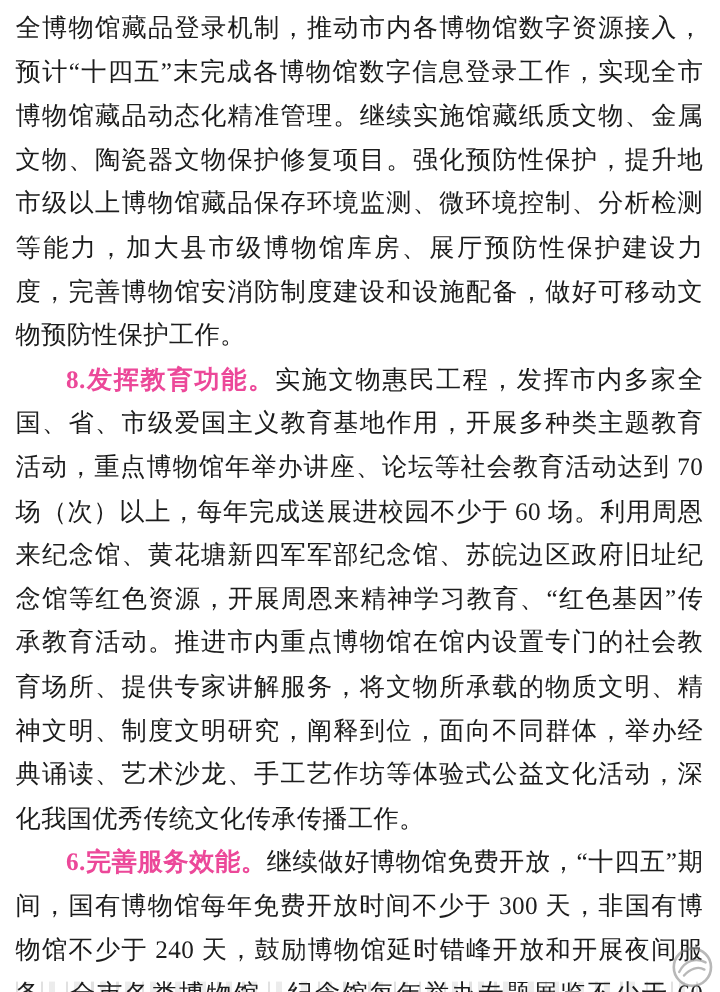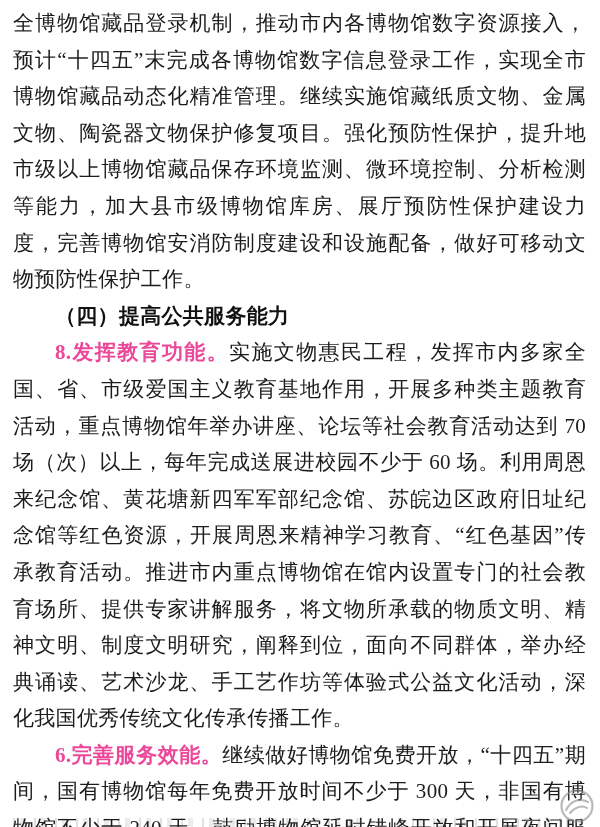--- a/index.html
+++ b/index.html
@@ -84,21 +84,20 @@
     font-family: "Liberation Serif", "DejaVu Serif", serif;
   }
 </style>
 </head>
 <body>
 
 <div class="page">
 
   <p>全博物馆藏品登录机制，推动市内各博物馆数字资源接入，预计“十四五”末完成各博物馆数字信息登录工作，实现全市博物馆藏品动态化精准管理。继续实施馆藏纸质文物、金属文物、陶瓷器文物保护修复项目。强化预防性保护，提升地市级以上博物馆藏品保存环境监测、微环境控制、分析检测等能力，加大县市级博物馆库房、展厅预防性保护建设力度，完善博物馆安消防制度建设和设施配备，做好可移动文物预防性保护工作。</p>
 
-  <p class="section-heading">（四）提高公共服务能力</p>
 
   <p class="indent"><span class="lead">8.发挥教育功能。</span><span>实施文物惠民工程，发挥市内多家全国、省、市级爱国主义教育基地作用，开展多种类主题教育活动，重点博物馆年举办讲座、论坛等社会教育活动达到 70 场（次）以上，每年完成送展进校园不少于 60 场。利用周恩来纪念馆、黄花塘新四军军部纪念馆、苏皖边区政府旧址纪念馆等红色资源，开展周恩来精神学习教育、“红色基因”传承教育活动。推进市内重点博物馆在馆内设置专门的社会教育场所、提供专家讲解服务，将文物所承载的物质文明、精神文明、制度文明研究，阐释到位，面向不同群体，举办经典诵读、艺术沙龙、手工艺作坊等体验式公益文化活动，深化我国优秀传统文化传承传播工作。</span></p>
 
   <p class="indent"><span class="lead">6.完善服务效能。</span><span>继续做好博物馆免费开放，“十四五”期间，国有博物馆每年免费开放时间不少于 300 天，非国有博物馆不少于 240 天，鼓励博物馆延时错峰开放和开展夜间服务，全市各类博物馆、纪念馆每年举办专题展览不少于 60 场，年接待观众量达</span></p>
 
 </div>
 
 <div class="clipped-line-remnant"></div>
 
 <div class="watermark">

